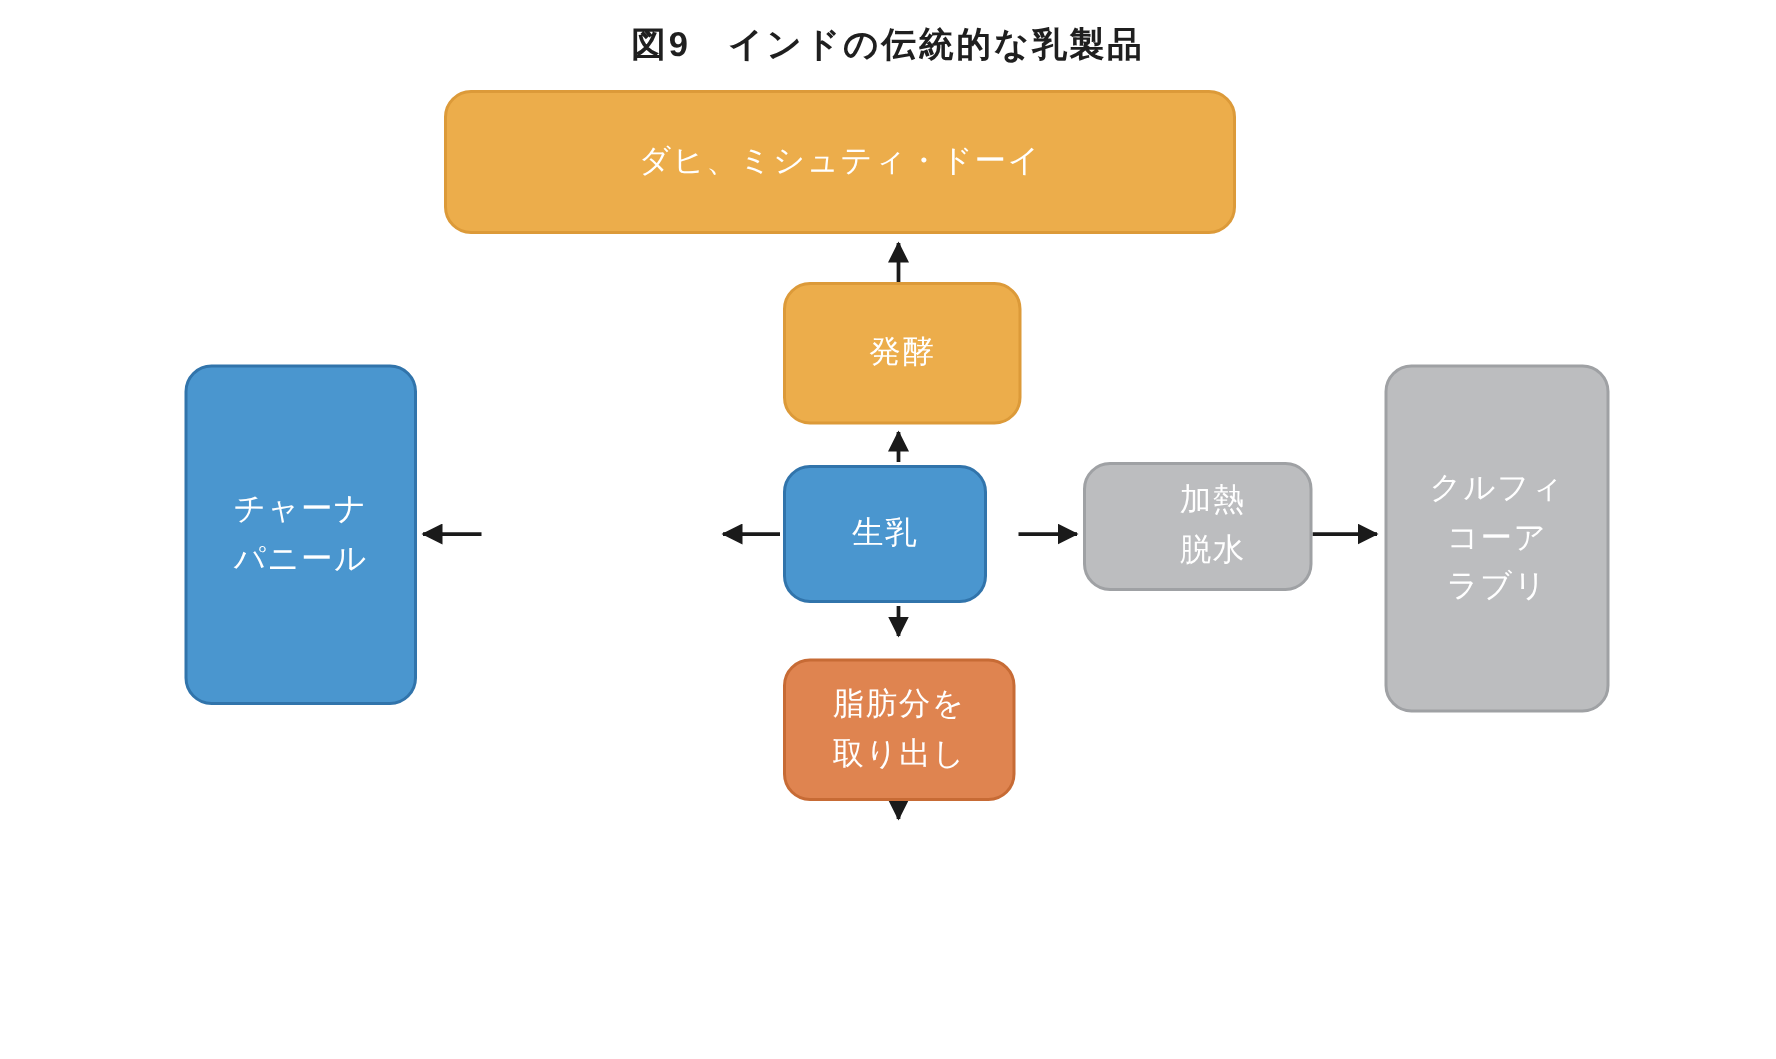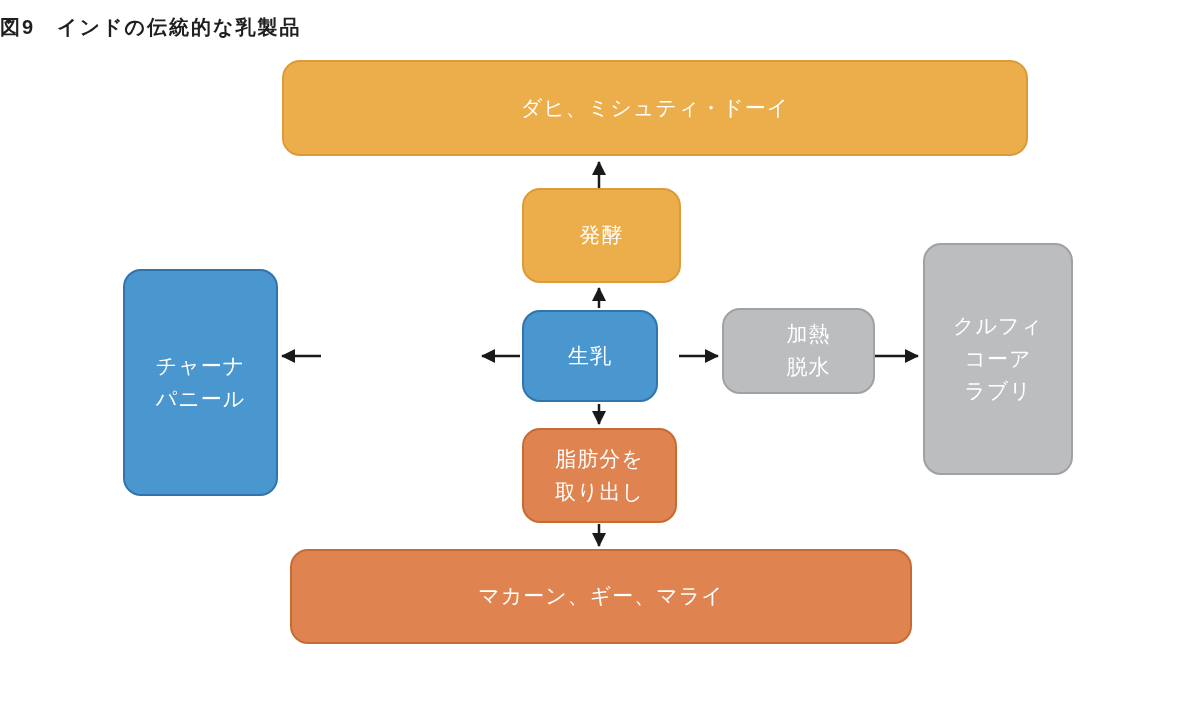--- a/index.html
+++ b/index.html
@@ -13,22 +13,22 @@
     width: 1184px;
     height: 706px;
     background: #ffffff;
     overflow: hidden;
   }
   #title {
     position: absolute;
     left: 0;
     top: 14px;
     width: 100%;
-    text-align: left;
-    font-size: 20px;
+    text-align: center;
+    font-size: 23px;
     font-weight: bold;
     color: #1f1f1f;
     letter-spacing: 2px;
   }
   #arrow-layer {
     position: absolute;
     left: 0;
     top: 0;
     width: 1184px;
     height: 706px;
@@ -58,20 +58,21 @@
     background: var(--blue);
     border: 2px solid var(--blue_border);
   }
   .gray {
     background: var(--gray);
     border: 2px solid var(--gray_border);
   }
   .orange {
     background: var(--orange);
     border: 2px solid var(--orange_border);
+    margin-top: 11px;
   }
   #source-note {
     position: absolute;
     left: 95px;
     top: 663px;
     font-size: 16px;
     color: #2a2a2a;
     letter-spacing: 0.5px;
   }
 </style>
@@ -93,52 +94,49 @@
       <line x1="599" y1="308" x2="599" y2="288" marker-end="url(#ah)"></line>
       <line x1="520" y1="356" x2="482" y2="356" marker-end="url(#ah)"></line>
       <line x1="321" y1="356" x2="282" y2="356" marker-end="url(#ah)"></line>
       <line x1="679" y1="356" x2="718" y2="356" marker-end="url(#ah)"></line>
       <line x1="875" y1="356" x2="918" y2="356" marker-end="url(#ah)"></line>
       <line x1="599" y1="404" x2="599" y2="424" marker-end="url(#ah)"></line>
       <line x1="599" y1="524" x2="599" y2="546" marker-end="url(#ah)"></line>
     </g>
   </svg>
 
-  <div class="node yellow" style="left:282px; top:60px; width:746px; height:96px;">
+  <div class="node yellow" style="left:296px; top:60px; width:528px; height:96px;">
     <span class="label">ダヒ、ミシュティ・ドーイ</span>
   </div>
 
   <div class="node yellow" style="left:522px; top:188px; width:159px; height:95px;">
     <span class="label">発酵</span>
   </div>
 
   <div class="node blue" style="left:522px; top:310px; width:136px; height:92px;justify-content:center;">
     <span class="label">生乳</span>
   </div>
 
 
-  <div class="node blue" style="left:123px; top:243px; width:155px; height:227px;margin-top:26px;">
+  <div class="node blue" style="left:123px; top:243px; width:155px; height:227px;">
     <span class="label">チャーナ
 パニール</span>
   </div>
 
   <div class="node gray" style="left:722px; top:308px; width:153px; height:86px;padding-left:20px;">
     <span class="label">加熱
 脱水</span>
   </div>
 
   <div class="node gray" style="left:923px; top:243px; width:150px; height:232px;">
     <span class="label">クルフィ
 コーア
 ラブリ</span>
   </div>
 
   <div class="node orange" style="left:522px; top:428px; width:155px; height:95px;">
     <span class="label">脂肪分を
 取り出し</span>
   </div>
 
-  <div class="node orange" style="left:290px; top:549px; width:622px; height:95px;">
-    <span class="label">マカーン、ギー、マライ</span>
-  </div>
 
 
 </div>
 
 </body></html>

